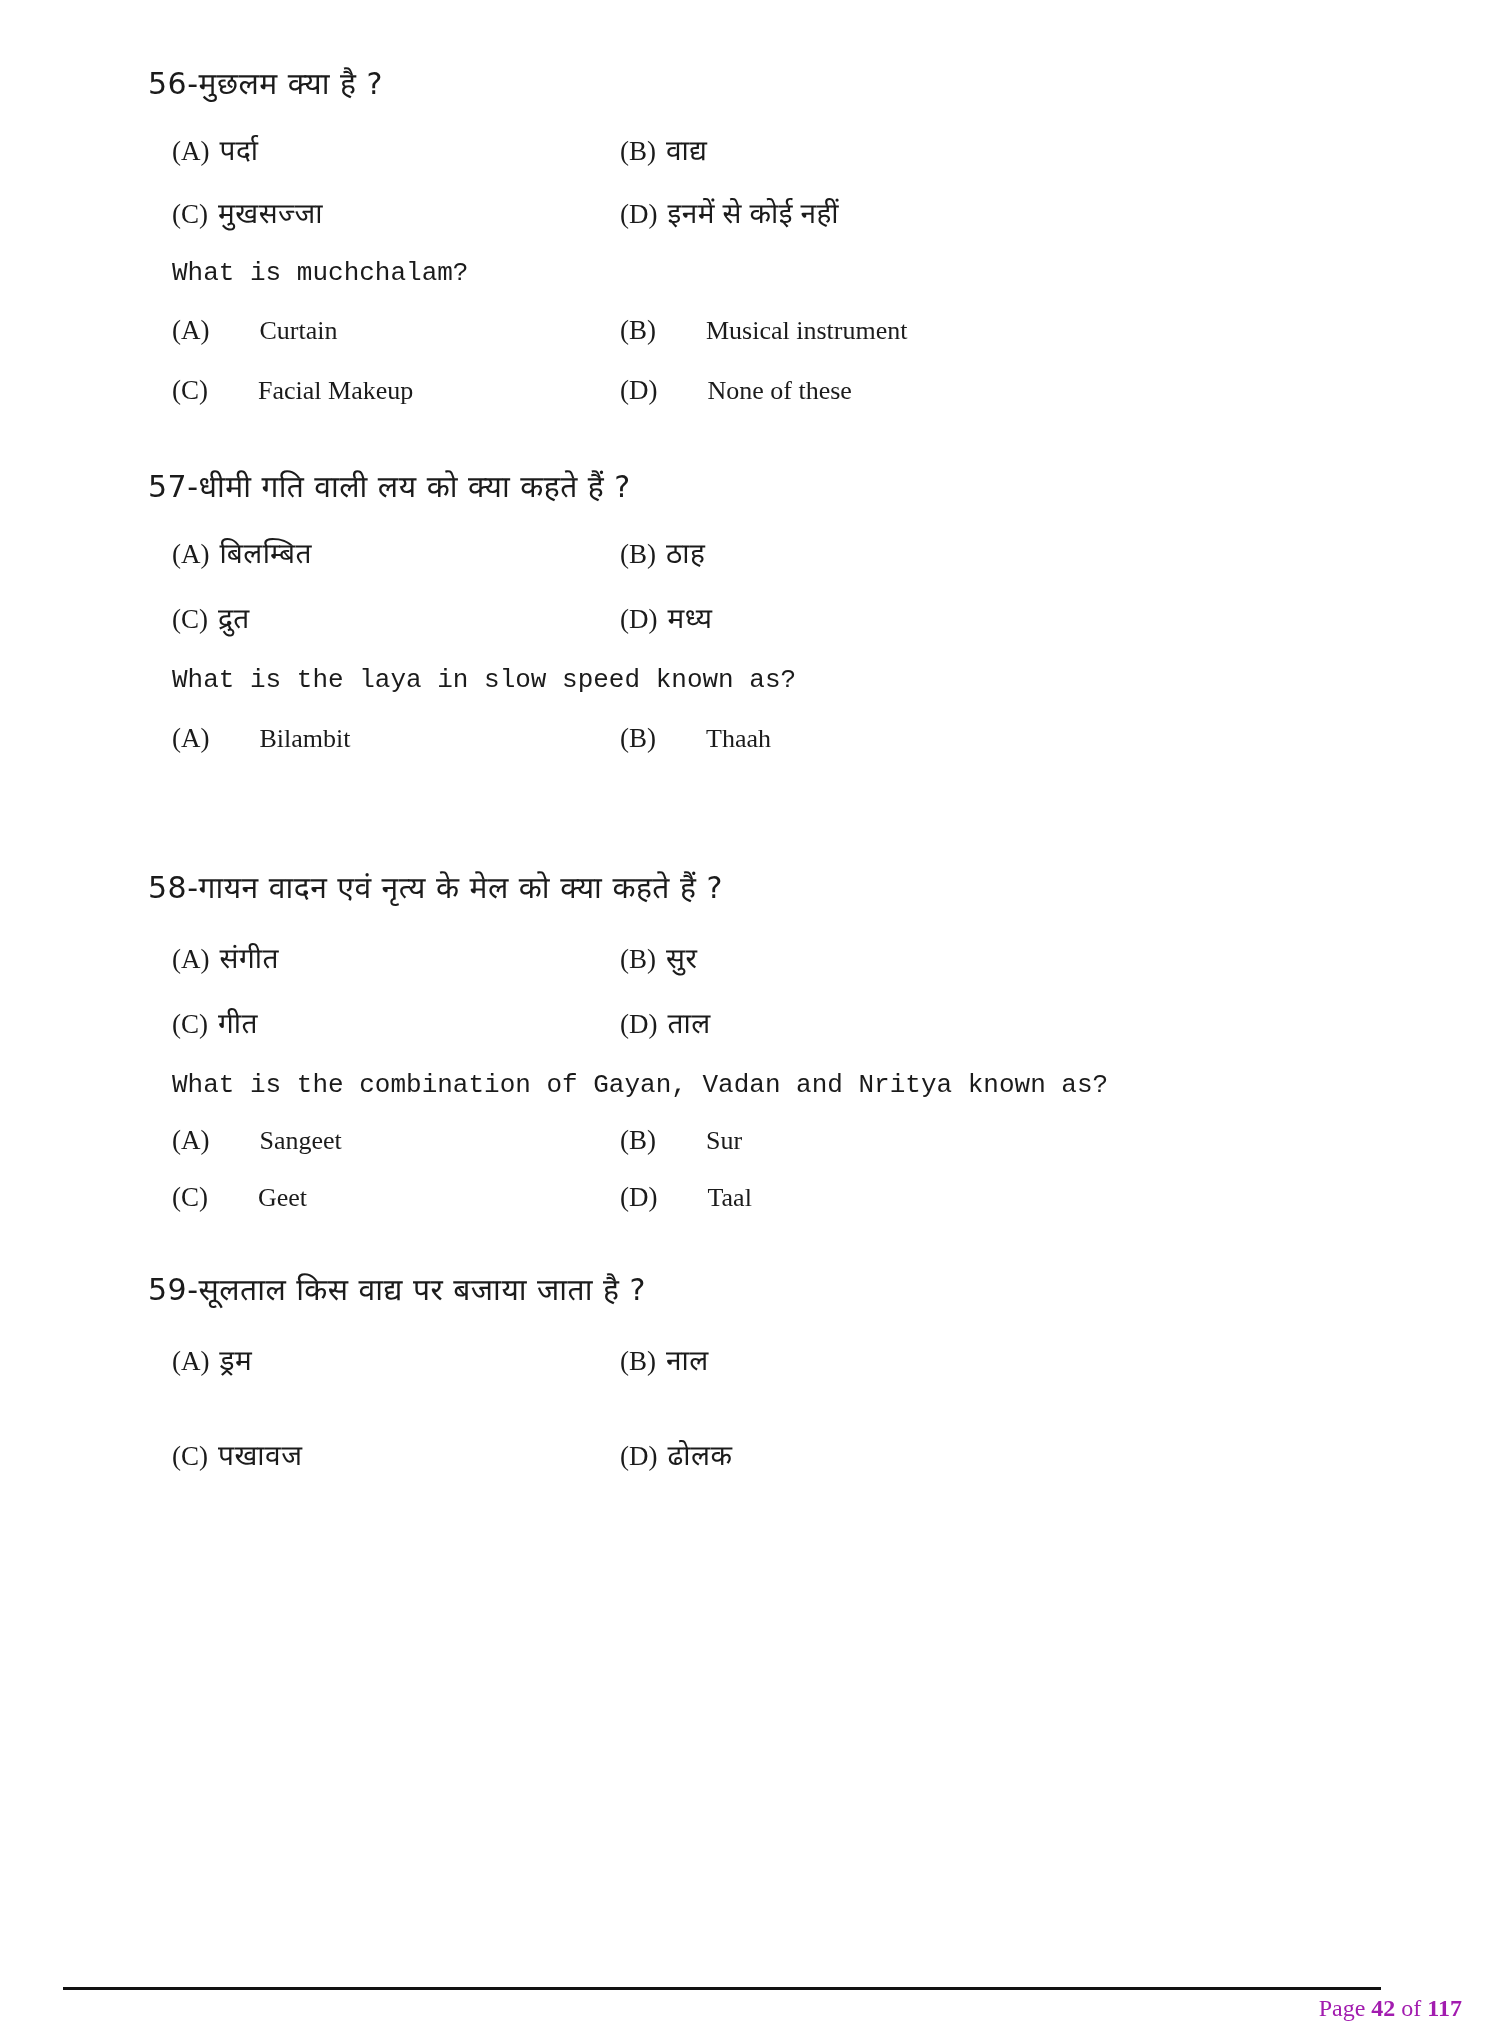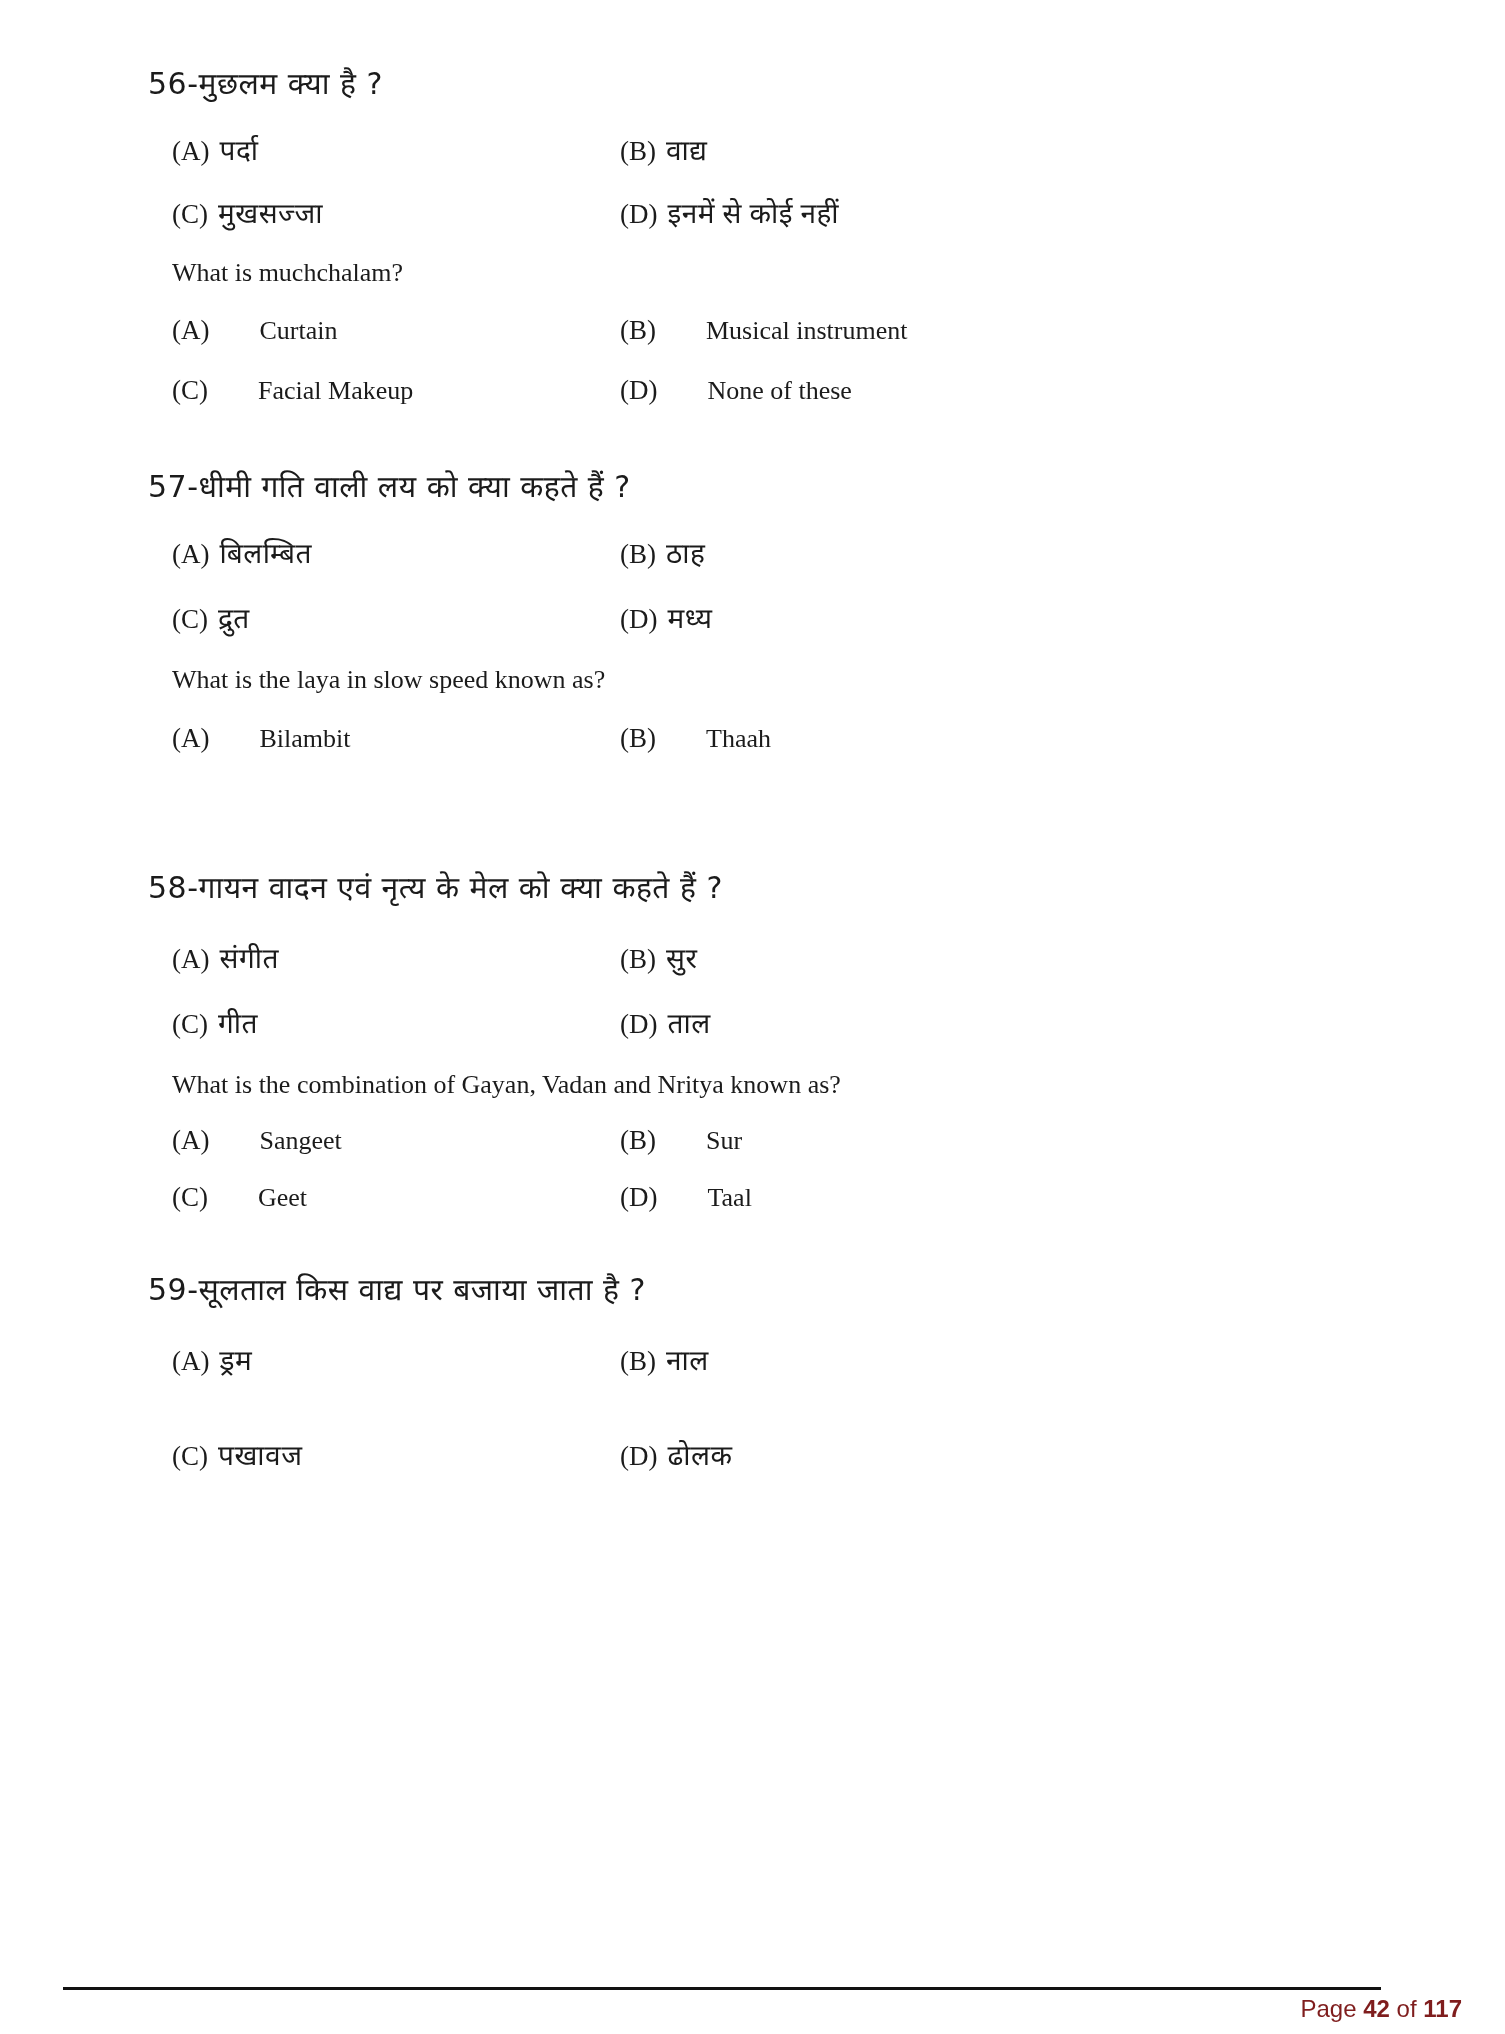--- a/index.html
+++ b/index.html
@@ -42,44 +42,44 @@
     margin-right: 10px;
   }
   .hindi-text {
     font-family: Liberation Serif, serif;
     font-size: 28px;
     letter-spacing: 0.5px;
   }
   .eng-q {
     position: absolute;
     left: 172px;
-    font-family: Liberation Serif, serif;
+    font-family: Liberation Mono, monospace;
     font-size: 26px;
     white-space: nowrap;
   }
   .eng-text {
     font-family: "Liberation Serif", "DejaVu Serif", serif;
     font-size: 26px;
     margin-left: 40px;
   }
   .footer-rule {
     position: absolute;
     top: 1987px;
     left: 63px;
     width: 1318px;
     height: 3px;
     background: #111111;
   }
   .footer-text {
     position: absolute;
     top: 1995px;
     right: 43px;
-    font-family: Liberation Sans, sans-serif;
+    font-family: Liberation Serif, serif;
     font-size: 24px;
-    color: #7f1d1d;
+    color: #a21caf;
     white-space: nowrap;
   }
   .footer-text .num {
     font-weight: 700;
   }
 </style>
 </head>
 <body>
 
 <div class="page">

